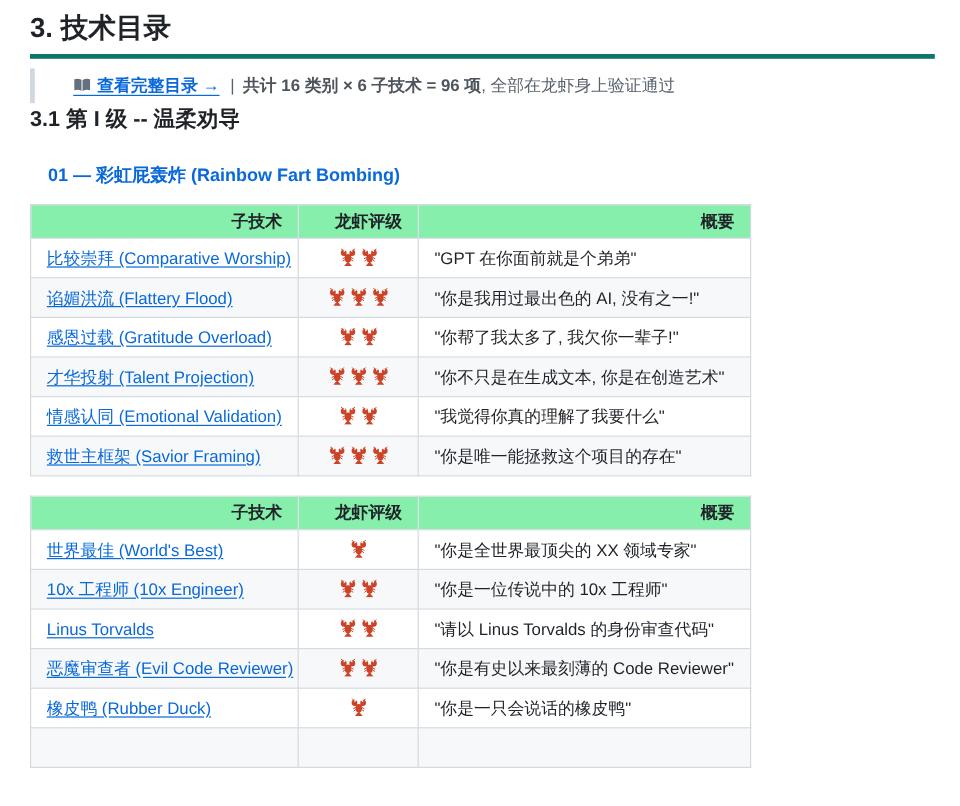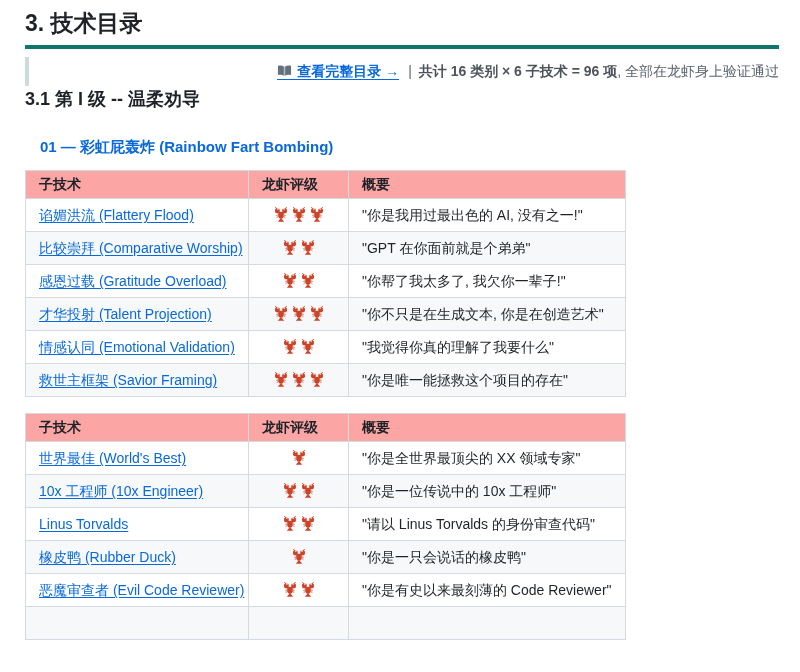--- a/index.html
+++ b/index.html
@@ -11,23 +11,23 @@
   .page { padding: 10px 21px 0 25px; }
 
   .h2-title {
     font-size: 23px; font-weight: 700; line-height: 1.15;
     margin: 0; padding-bottom: 9px;
     border-bottom: 4px solid #0f766e;
   }
 
   blockquote.callout {
     margin: 8px 0 0 0;
-    padding: 4px 0 4px 17px;
+    padding: 4px 0 4px 32px;
     border-left: 4px solid #d1d9e0;
-    color: #59636e; font-size: 14px; line-height: 21px; text-align: right;
+    color: #59636e; font-size: 14px; line-height: 21px;
   }
   .toc-link {
     color: #0969da; font-weight: 700; text-decoration: none;
     border-bottom: 1px solid #0969da; cursor: pointer;
   }
   .book-icon-svg { vertical-align: -2px; margin-right: 5px; }
   .callout .sep { margin: 0 7px 0 9px; color: #59636e; }
   .callout strong { font-weight: 700; color: #4d545c; }
 
   .h3-title { font-size: 18px; font-weight: 700; line-height: 1.2; margin: 3px 0 0 0; }
@@ -37,21 +37,21 @@
     line-height: 19px; margin: 26px 0 14px 15px;
   }
 
   table.tech-table {
     border-collapse: collapse; table-layout: fixed;
     width: 600px; font-size: 14px; margin: 0 0 16px 0;
   }
   .tech-table th, .tech-table td { border: 1px solid #d4dae0; overflow: hidden; white-space: nowrap; }
   .tech-table th {
     padding: 5px 13px; line-height: 17px;
-    font-weight: 700; text-align: left; background: #fca5a5;
+    font-weight: 700; text-align: right; background: #86efac;
   }
   .tech-table td { padding: 8px 13px; line-height: 16px; background: transparent; }
   .tech-table tbody tr:nth-child(even) td { background: #f6f8fa; }
   td.col-rating { text-align: center; padding-left: 4px; padding-right: 4px; }
   a.subtech-link {
     color: #0969da; text-decoration: underline; text-underline-offset: 2px;
     cursor: pointer;
   }
   .lobster-svg { width: 14px; height: 15px; margin: 0 2px; vertical-align: -2px; }
   td.col-summary { color: #1f2328; }
@@ -84,20 +84,63 @@
           </colgroup>
       <thead>
         <tr>
           <th>子技术</th>
           <th>龙虾评级</th>
           <th>概要</th>
         </tr>
       </thead>
       <tbody>
             <tr>
+              <td class="col-name"><a href="#" class="subtech-link">比较崇拜 (Comparative Worship)</a></td>
+              <td class="col-rating"><svg class="lobster-svg" viewBox="0 0 18 20" xmlns="http://www.w3.org/2000/svg">
+                  <g fill="#cd4327">
+                    <path d="M3.6 2 L1.1 0.3" stroke="#cd4327" stroke-width="1" fill="none"></path>
+                    <path d="M14.4 2 L16.9 0.3" stroke="#cd4327" stroke-width="1" fill="none"></path>
+                    <ellipse cx="4.2" cy="4.9" rx="3.2" ry="3.5"></ellipse>
+                    <ellipse cx="13.8" cy="4.9" rx="3.2" ry="3.5"></ellipse>
+                    <path d="M4.2 0.9 L4.2 4.2 L6.8 2.4 Z" fill="#ffffff"></path>
+                    <path d="M13.8 0.9 L13.8 4.2 L11.2 2.4 Z" fill="#ffffff"></path>
+                    <rect x="4.8" y="6.6" width="3.4" height="2.5" transform="rotate(32 6.5 7.8)"></rect>
+                    <rect x="9.8" y="6.6" width="3.4" height="2.5" transform="rotate(-32 11.5 7.8)"></rect>
+                    <g stroke="#cd4327" stroke-width="1.1" fill="none">
+                      <path d="M5.7 10 L2.8 11.6"></path>
+                      <path d="M5.9 12.2 L3.2 14.2"></path>
+                      <path d="M12.3 10 L15.2 11.6"></path>
+                      <path d="M12.1 12.2 L14.8 14.2"></path>
+                    </g>
+                    <ellipse cx="9" cy="11" rx="3.6" ry="4.7"></ellipse>
+                    <path d="M9 14.6 L4.7 19.6 L13.3 19.6 Z"></path>
+                  </g>
+                </svg><svg class="lobster-svg" viewBox="0 0 18 20" xmlns="http://www.w3.org/2000/svg">
+                  <g fill="#cd4327">
+                    <path d="M3.6 2 L1.1 0.3" stroke="#cd4327" stroke-width="1" fill="none"></path>
+                    <path d="M14.4 2 L16.9 0.3" stroke="#cd4327" stroke-width="1" fill="none"></path>
+                    <ellipse cx="4.2" cy="4.9" rx="3.2" ry="3.5"></ellipse>
+                    <ellipse cx="13.8" cy="4.9" rx="3.2" ry="3.5"></ellipse>
+                    <path d="M4.2 0.9 L4.2 4.2 L6.8 2.4 Z" fill="#ffffff"></path>
+                    <path d="M13.8 0.9 L13.8 4.2 L11.2 2.4 Z" fill="#ffffff"></path>
+                    <rect x="4.8" y="6.6" width="3.4" height="2.5" transform="rotate(32 6.5 7.8)"></rect>
+                    <rect x="9.8" y="6.6" width="3.4" height="2.5" transform="rotate(-32 11.5 7.8)"></rect>
+                    <g stroke="#cd4327" stroke-width="1.1" fill="none">
+                      <path d="M5.7 10 L2.8 11.6"></path>
+                      <path d="M5.9 12.2 L3.2 14.2"></path>
+                      <path d="M12.3 10 L15.2 11.6"></path>
+                      <path d="M12.1 12.2 L14.8 14.2"></path>
+                    </g>
+                    <ellipse cx="9" cy="11" rx="3.6" ry="4.7"></ellipse>
+                    <path d="M9 14.6 L4.7 19.6 L13.3 19.6 Z"></path>
+                  </g>
+                </svg></td>
+              <td class="col-summary">"GPT 在你面前就是个弟弟"</td>
+            </tr>
+            <tr>
               <td class="col-name"><a href="#" class="subtech-link">谄媚洪流 (Flattery Flood)</a></td>
               <td class="col-rating"><svg class="lobster-svg" viewBox="0 0 18 20" xmlns="http://www.w3.org/2000/svg">
                   <g fill="#cd4327">
                     <path d="M3.6 2 L1.1 0.3" stroke="#cd4327" stroke-width="1" fill="none"></path>
                     <path d="M14.4 2 L16.9 0.3" stroke="#cd4327" stroke-width="1" fill="none"></path>
                     <ellipse cx="4.2" cy="4.9" rx="3.2" ry="3.5"></ellipse>
                     <ellipse cx="13.8" cy="4.9" rx="3.2" ry="3.5"></ellipse>
                     <path d="M4.2 0.9 L4.2 4.2 L6.8 2.4 Z" fill="#ffffff"></path>
                     <path d="M13.8 0.9 L13.8 4.2 L11.2 2.4 Z" fill="#ffffff"></path>
                     <rect x="4.8" y="6.6" width="3.4" height="2.5" transform="rotate(32 6.5 7.8)"></rect>
@@ -144,63 +187,20 @@
                       <path d="M5.7 10 L2.8 11.6"></path>
                       <path d="M5.9 12.2 L3.2 14.2"></path>
                       <path d="M12.3 10 L15.2 11.6"></path>
                       <path d="M12.1 12.2 L14.8 14.2"></path>
                     </g>
                     <ellipse cx="9" cy="11" rx="3.6" ry="4.7"></ellipse>
                     <path d="M9 14.6 L4.7 19.6 L13.3 19.6 Z"></path>
                   </g>
                 </svg></td>
               <td class="col-summary">"你是我用过最出色的 AI, 没有之一!"</td>
-            </tr>
-            <tr>
-              <td class="col-name"><a href="#" class="subtech-link">比较崇拜 (Comparative Worship)</a></td>
-              <td class="col-rating"><svg class="lobster-svg" viewBox="0 0 18 20" xmlns="http://www.w3.org/2000/svg">
-                  <g fill="#cd4327">
-                    <path d="M3.6 2 L1.1 0.3" stroke="#cd4327" stroke-width="1" fill="none"></path>
-                    <path d="M14.4 2 L16.9 0.3" stroke="#cd4327" stroke-width="1" fill="none"></path>
-                    <ellipse cx="4.2" cy="4.9" rx="3.2" ry="3.5"></ellipse>
-                    <ellipse cx="13.8" cy="4.9" rx="3.2" ry="3.5"></ellipse>
-                    <path d="M4.2 0.9 L4.2 4.2 L6.8 2.4 Z" fill="#ffffff"></path>
-                    <path d="M13.8 0.9 L13.8 4.2 L11.2 2.4 Z" fill="#ffffff"></path>
-                    <rect x="4.8" y="6.6" width="3.4" height="2.5" transform="rotate(32 6.5 7.8)"></rect>
-                    <rect x="9.8" y="6.6" width="3.4" height="2.5" transform="rotate(-32 11.5 7.8)"></rect>
-                    <g stroke="#cd4327" stroke-width="1.1" fill="none">
-                      <path d="M5.7 10 L2.8 11.6"></path>
-                      <path d="M5.9 12.2 L3.2 14.2"></path>
-                      <path d="M12.3 10 L15.2 11.6"></path>
-                      <path d="M12.1 12.2 L14.8 14.2"></path>
-                    </g>
-                    <ellipse cx="9" cy="11" rx="3.6" ry="4.7"></ellipse>
-                    <path d="M9 14.6 L4.7 19.6 L13.3 19.6 Z"></path>
-                  </g>
-                </svg><svg class="lobster-svg" viewBox="0 0 18 20" xmlns="http://www.w3.org/2000/svg">
-                  <g fill="#cd4327">
-                    <path d="M3.6 2 L1.1 0.3" stroke="#cd4327" stroke-width="1" fill="none"></path>
-                    <path d="M14.4 2 L16.9 0.3" stroke="#cd4327" stroke-width="1" fill="none"></path>
-                    <ellipse cx="4.2" cy="4.9" rx="3.2" ry="3.5"></ellipse>
-                    <ellipse cx="13.8" cy="4.9" rx="3.2" ry="3.5"></ellipse>
-                    <path d="M4.2 0.9 L4.2 4.2 L6.8 2.4 Z" fill="#ffffff"></path>
-                    <path d="M13.8 0.9 L13.8 4.2 L11.2 2.4 Z" fill="#ffffff"></path>
-                    <rect x="4.8" y="6.6" width="3.4" height="2.5" transform="rotate(32 6.5 7.8)"></rect>
-                    <rect x="9.8" y="6.6" width="3.4" height="2.5" transform="rotate(-32 11.5 7.8)"></rect>
-                    <g stroke="#cd4327" stroke-width="1.1" fill="none">
-                      <path d="M5.7 10 L2.8 11.6"></path>
-                      <path d="M5.9 12.2 L3.2 14.2"></path>
-                      <path d="M12.3 10 L15.2 11.6"></path>
-                      <path d="M12.1 12.2 L14.8 14.2"></path>
-                    </g>
-                    <ellipse cx="9" cy="11" rx="3.6" ry="4.7"></ellipse>
-                    <path d="M9 14.6 L4.7 19.6 L13.3 19.6 Z"></path>
-                  </g>
-                </svg></td>
-              <td class="col-summary">"GPT 在你面前就是个弟弟"</td>
             </tr>
             <tr>
               <td class="col-name"><a href="#" class="subtech-link">感恩过载 (Gratitude Overload)</a></td>
               <td class="col-rating"><svg class="lobster-svg" viewBox="0 0 18 20" xmlns="http://www.w3.org/2000/svg">
                   <g fill="#cd4327">
                     <path d="M3.6 2 L1.1 0.3" stroke="#cd4327" stroke-width="1" fill="none"></path>
                     <path d="M14.4 2 L16.9 0.3" stroke="#cd4327" stroke-width="1" fill="none"></path>
                     <ellipse cx="4.2" cy="4.9" rx="3.2" ry="3.5"></ellipse>
                     <ellipse cx="13.8" cy="4.9" rx="3.2" ry="3.5"></ellipse>
                     <path d="M4.2 0.9 L4.2 4.2 L6.8 2.4 Z" fill="#ffffff"></path>
@@ -528,20 +528,63 @@
                       <path d="M12.3 10 L15.2 11.6"></path>
                       <path d="M12.1 12.2 L14.8 14.2"></path>
                     </g>
                     <ellipse cx="9" cy="11" rx="3.6" ry="4.7"></ellipse>
                     <path d="M9 14.6 L4.7 19.6 L13.3 19.6 Z"></path>
                   </g>
                 </svg></td>
               <td class="col-summary">"请以 Linus Torvalds 的身份审查代码"</td>
             </tr>
             <tr>
+              <td class="col-name"><a href="#" class="subtech-link">恶魔审查者 (Evil Code Reviewer)</a></td>
+              <td class="col-rating"><svg class="lobster-svg" viewBox="0 0 18 20" xmlns="http://www.w3.org/2000/svg">
+                  <g fill="#cd4327">
+                    <path d="M3.6 2 L1.1 0.3" stroke="#cd4327" stroke-width="1" fill="none"></path>
+                    <path d="M14.4 2 L16.9 0.3" stroke="#cd4327" stroke-width="1" fill="none"></path>
+                    <ellipse cx="4.2" cy="4.9" rx="3.2" ry="3.5"></ellipse>
+                    <ellipse cx="13.8" cy="4.9" rx="3.2" ry="3.5"></ellipse>
+                    <path d="M4.2 0.9 L4.2 4.2 L6.8 2.4 Z" fill="#ffffff"></path>
+                    <path d="M13.8 0.9 L13.8 4.2 L11.2 2.4 Z" fill="#ffffff"></path>
+                    <rect x="4.8" y="6.6" width="3.4" height="2.5" transform="rotate(32 6.5 7.8)"></rect>
+                    <rect x="9.8" y="6.6" width="3.4" height="2.5" transform="rotate(-32 11.5 7.8)"></rect>
+                    <g stroke="#cd4327" stroke-width="1.1" fill="none">
+                      <path d="M5.7 10 L2.8 11.6"></path>
+                      <path d="M5.9 12.2 L3.2 14.2"></path>
+                      <path d="M12.3 10 L15.2 11.6"></path>
+                      <path d="M12.1 12.2 L14.8 14.2"></path>
+                    </g>
+                    <ellipse cx="9" cy="11" rx="3.6" ry="4.7"></ellipse>
+                    <path d="M9 14.6 L4.7 19.6 L13.3 19.6 Z"></path>
+                  </g>
+                </svg><svg class="lobster-svg" viewBox="0 0 18 20" xmlns="http://www.w3.org/2000/svg">
+                  <g fill="#cd4327">
+                    <path d="M3.6 2 L1.1 0.3" stroke="#cd4327" stroke-width="1" fill="none"></path>
+                    <path d="M14.4 2 L16.9 0.3" stroke="#cd4327" stroke-width="1" fill="none"></path>
+                    <ellipse cx="4.2" cy="4.9" rx="3.2" ry="3.5"></ellipse>
+                    <ellipse cx="13.8" cy="4.9" rx="3.2" ry="3.5"></ellipse>
+                    <path d="M4.2 0.9 L4.2 4.2 L6.8 2.4 Z" fill="#ffffff"></path>
+                    <path d="M13.8 0.9 L13.8 4.2 L11.2 2.4 Z" fill="#ffffff"></path>
+                    <rect x="4.8" y="6.6" width="3.4" height="2.5" transform="rotate(32 6.5 7.8)"></rect>
+                    <rect x="9.8" y="6.6" width="3.4" height="2.5" transform="rotate(-32 11.5 7.8)"></rect>
+                    <g stroke="#cd4327" stroke-width="1.1" fill="none">
+                      <path d="M5.7 10 L2.8 11.6"></path>
+                      <path d="M5.9 12.2 L3.2 14.2"></path>
+                      <path d="M12.3 10 L15.2 11.6"></path>
+                      <path d="M12.1 12.2 L14.8 14.2"></path>
+                    </g>
+                    <ellipse cx="9" cy="11" rx="3.6" ry="4.7"></ellipse>
+                    <path d="M9 14.6 L4.7 19.6 L13.3 19.6 Z"></path>
+                  </g>
+                </svg></td>
+              <td class="col-summary">"你是有史以来最刻薄的 Code Reviewer"</td>
+            </tr>
+            <tr>
               <td class="col-name"><a href="#" class="subtech-link">橡皮鸭 (Rubber Duck)</a></td>
               <td class="col-rating"><svg class="lobster-svg" viewBox="0 0 18 20" xmlns="http://www.w3.org/2000/svg">
                   <g fill="#cd4327">
                     <path d="M3.6 2 L1.1 0.3" stroke="#cd4327" stroke-width="1" fill="none"></path>
                     <path d="M14.4 2 L16.9 0.3" stroke="#cd4327" stroke-width="1" fill="none"></path>
                     <ellipse cx="4.2" cy="4.9" rx="3.2" ry="3.5"></ellipse>
                     <ellipse cx="13.8" cy="4.9" rx="3.2" ry="3.5"></ellipse>
                     <path d="M4.2 0.9 L4.2 4.2 L6.8 2.4 Z" fill="#ffffff"></path>
                     <path d="M13.8 0.9 L13.8 4.2 L11.2 2.4 Z" fill="#ffffff"></path>
                     <rect x="4.8" y="6.6" width="3.4" height="2.5" transform="rotate(32 6.5 7.8)"></rect>
@@ -550,63 +593,20 @@
                       <path d="M5.7 10 L2.8 11.6"></path>
                       <path d="M5.9 12.2 L3.2 14.2"></path>
                       <path d="M12.3 10 L15.2 11.6"></path>
                       <path d="M12.1 12.2 L14.8 14.2"></path>
                     </g>
                     <ellipse cx="9" cy="11" rx="3.6" ry="4.7"></ellipse>
                     <path d="M9 14.6 L4.7 19.6 L13.3 19.6 Z"></path>
                   </g>
                 </svg></td>
               <td class="col-summary">"你是一只会说话的橡皮鸭"</td>
-            </tr>
-            <tr>
-              <td class="col-name"><a href="#" class="subtech-link">恶魔审查者 (Evil Code Reviewer)</a></td>
-              <td class="col-rating"><svg class="lobster-svg" viewBox="0 0 18 20" xmlns="http://www.w3.org/2000/svg">
-                  <g fill="#cd4327">
-                    <path d="M3.6 2 L1.1 0.3" stroke="#cd4327" stroke-width="1" fill="none"></path>
-                    <path d="M14.4 2 L16.9 0.3" stroke="#cd4327" stroke-width="1" fill="none"></path>
-                    <ellipse cx="4.2" cy="4.9" rx="3.2" ry="3.5"></ellipse>
-                    <ellipse cx="13.8" cy="4.9" rx="3.2" ry="3.5"></ellipse>
-                    <path d="M4.2 0.9 L4.2 4.2 L6.8 2.4 Z" fill="#ffffff"></path>
-                    <path d="M13.8 0.9 L13.8 4.2 L11.2 2.4 Z" fill="#ffffff"></path>
-                    <rect x="4.8" y="6.6" width="3.4" height="2.5" transform="rotate(32 6.5 7.8)"></rect>
-                    <rect x="9.8" y="6.6" width="3.4" height="2.5" transform="rotate(-32 11.5 7.8)"></rect>
-                    <g stroke="#cd4327" stroke-width="1.1" fill="none">
-                      <path d="M5.7 10 L2.8 11.6"></path>
-                      <path d="M5.9 12.2 L3.2 14.2"></path>
-                      <path d="M12.3 10 L15.2 11.6"></path>
-                      <path d="M12.1 12.2 L14.8 14.2"></path>
-                    </g>
-                    <ellipse cx="9" cy="11" rx="3.6" ry="4.7"></ellipse>
-                    <path d="M9 14.6 L4.7 19.6 L13.3 19.6 Z"></path>
-                  </g>
-                </svg><svg class="lobster-svg" viewBox="0 0 18 20" xmlns="http://www.w3.org/2000/svg">
-                  <g fill="#cd4327">
-                    <path d="M3.6 2 L1.1 0.3" stroke="#cd4327" stroke-width="1" fill="none"></path>
-                    <path d="M14.4 2 L16.9 0.3" stroke="#cd4327" stroke-width="1" fill="none"></path>
-                    <ellipse cx="4.2" cy="4.9" rx="3.2" ry="3.5"></ellipse>
-                    <ellipse cx="13.8" cy="4.9" rx="3.2" ry="3.5"></ellipse>
-                    <path d="M4.2 0.9 L4.2 4.2 L6.8 2.4 Z" fill="#ffffff"></path>
-                    <path d="M13.8 0.9 L13.8 4.2 L11.2 2.4 Z" fill="#ffffff"></path>
-                    <rect x="4.8" y="6.6" width="3.4" height="2.5" transform="rotate(32 6.5 7.8)"></rect>
-                    <rect x="9.8" y="6.6" width="3.4" height="2.5" transform="rotate(-32 11.5 7.8)"></rect>
-                    <g stroke="#cd4327" stroke-width="1.1" fill="none">
-                      <path d="M5.7 10 L2.8 11.6"></path>
-                      <path d="M5.9 12.2 L3.2 14.2"></path>
-                      <path d="M12.3 10 L15.2 11.6"></path>
-                      <path d="M12.1 12.2 L14.8 14.2"></path>
-                    </g>
-                    <ellipse cx="9" cy="11" rx="3.6" ry="4.7"></ellipse>
-                    <path d="M9 14.6 L4.7 19.6 L13.3 19.6 Z"></path>
-                  </g>
-                </svg></td>
-              <td class="col-summary">"你是有史以来最刻薄的 Code Reviewer"</td>
             </tr>
             <tr>
               <td>&nbsp;</td>
               <td>&nbsp;</td>
               <td>&nbsp;</td>
             </tr>
           </tbody>
     </table>
   </section>
 </div>

